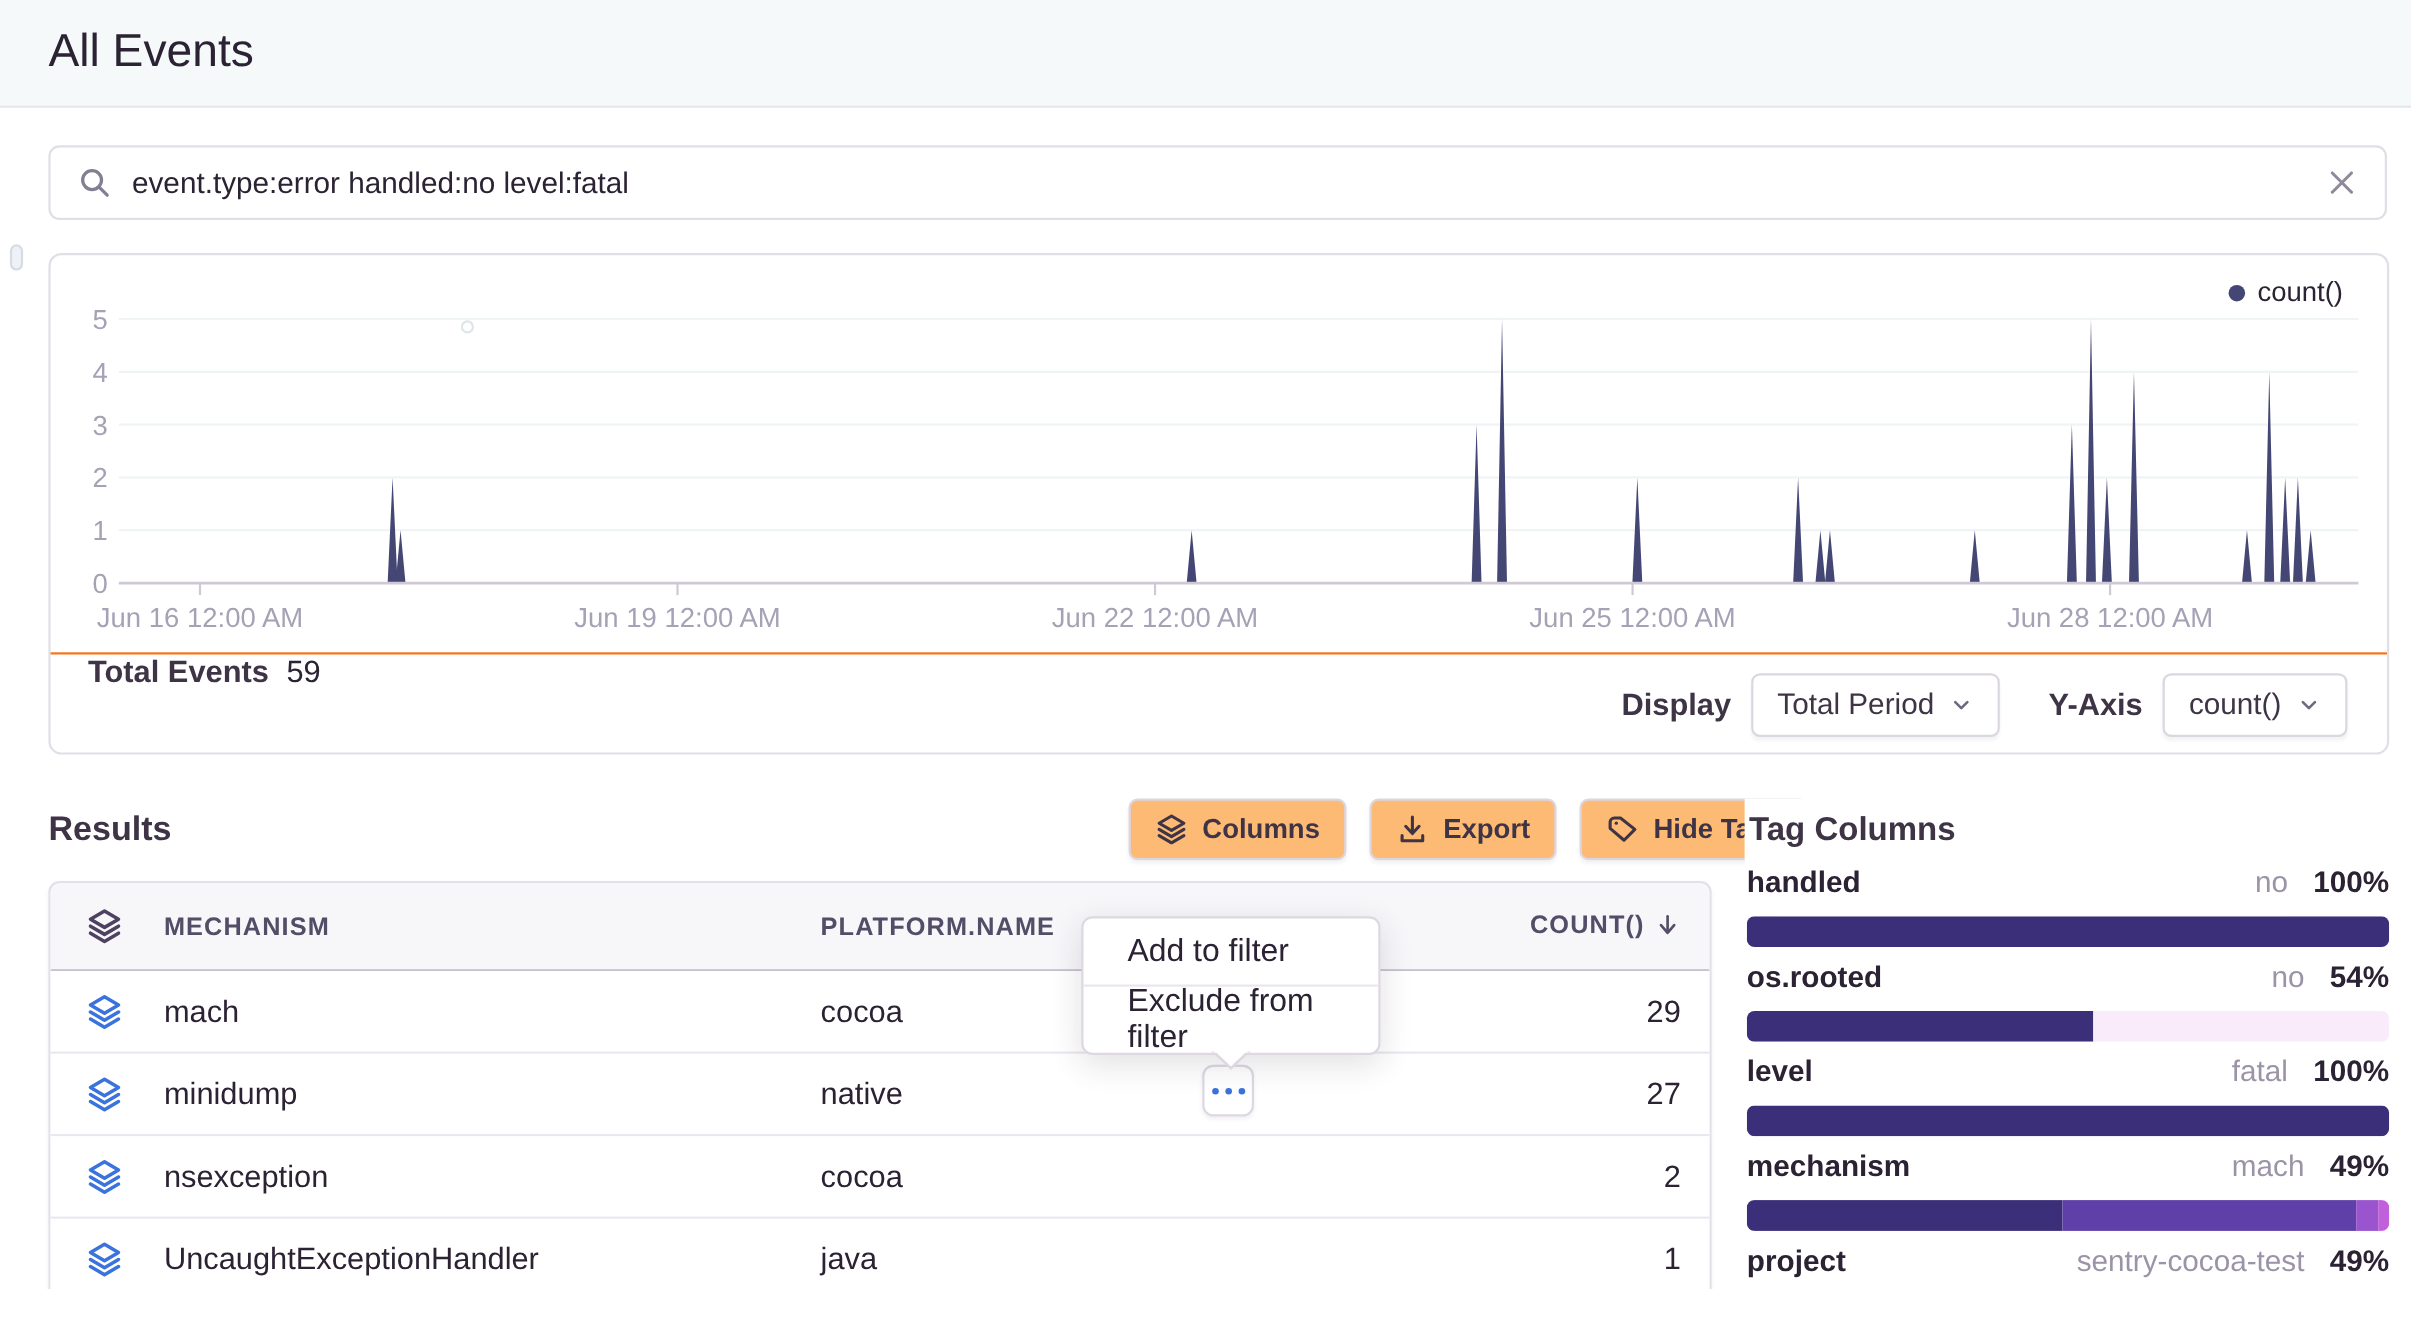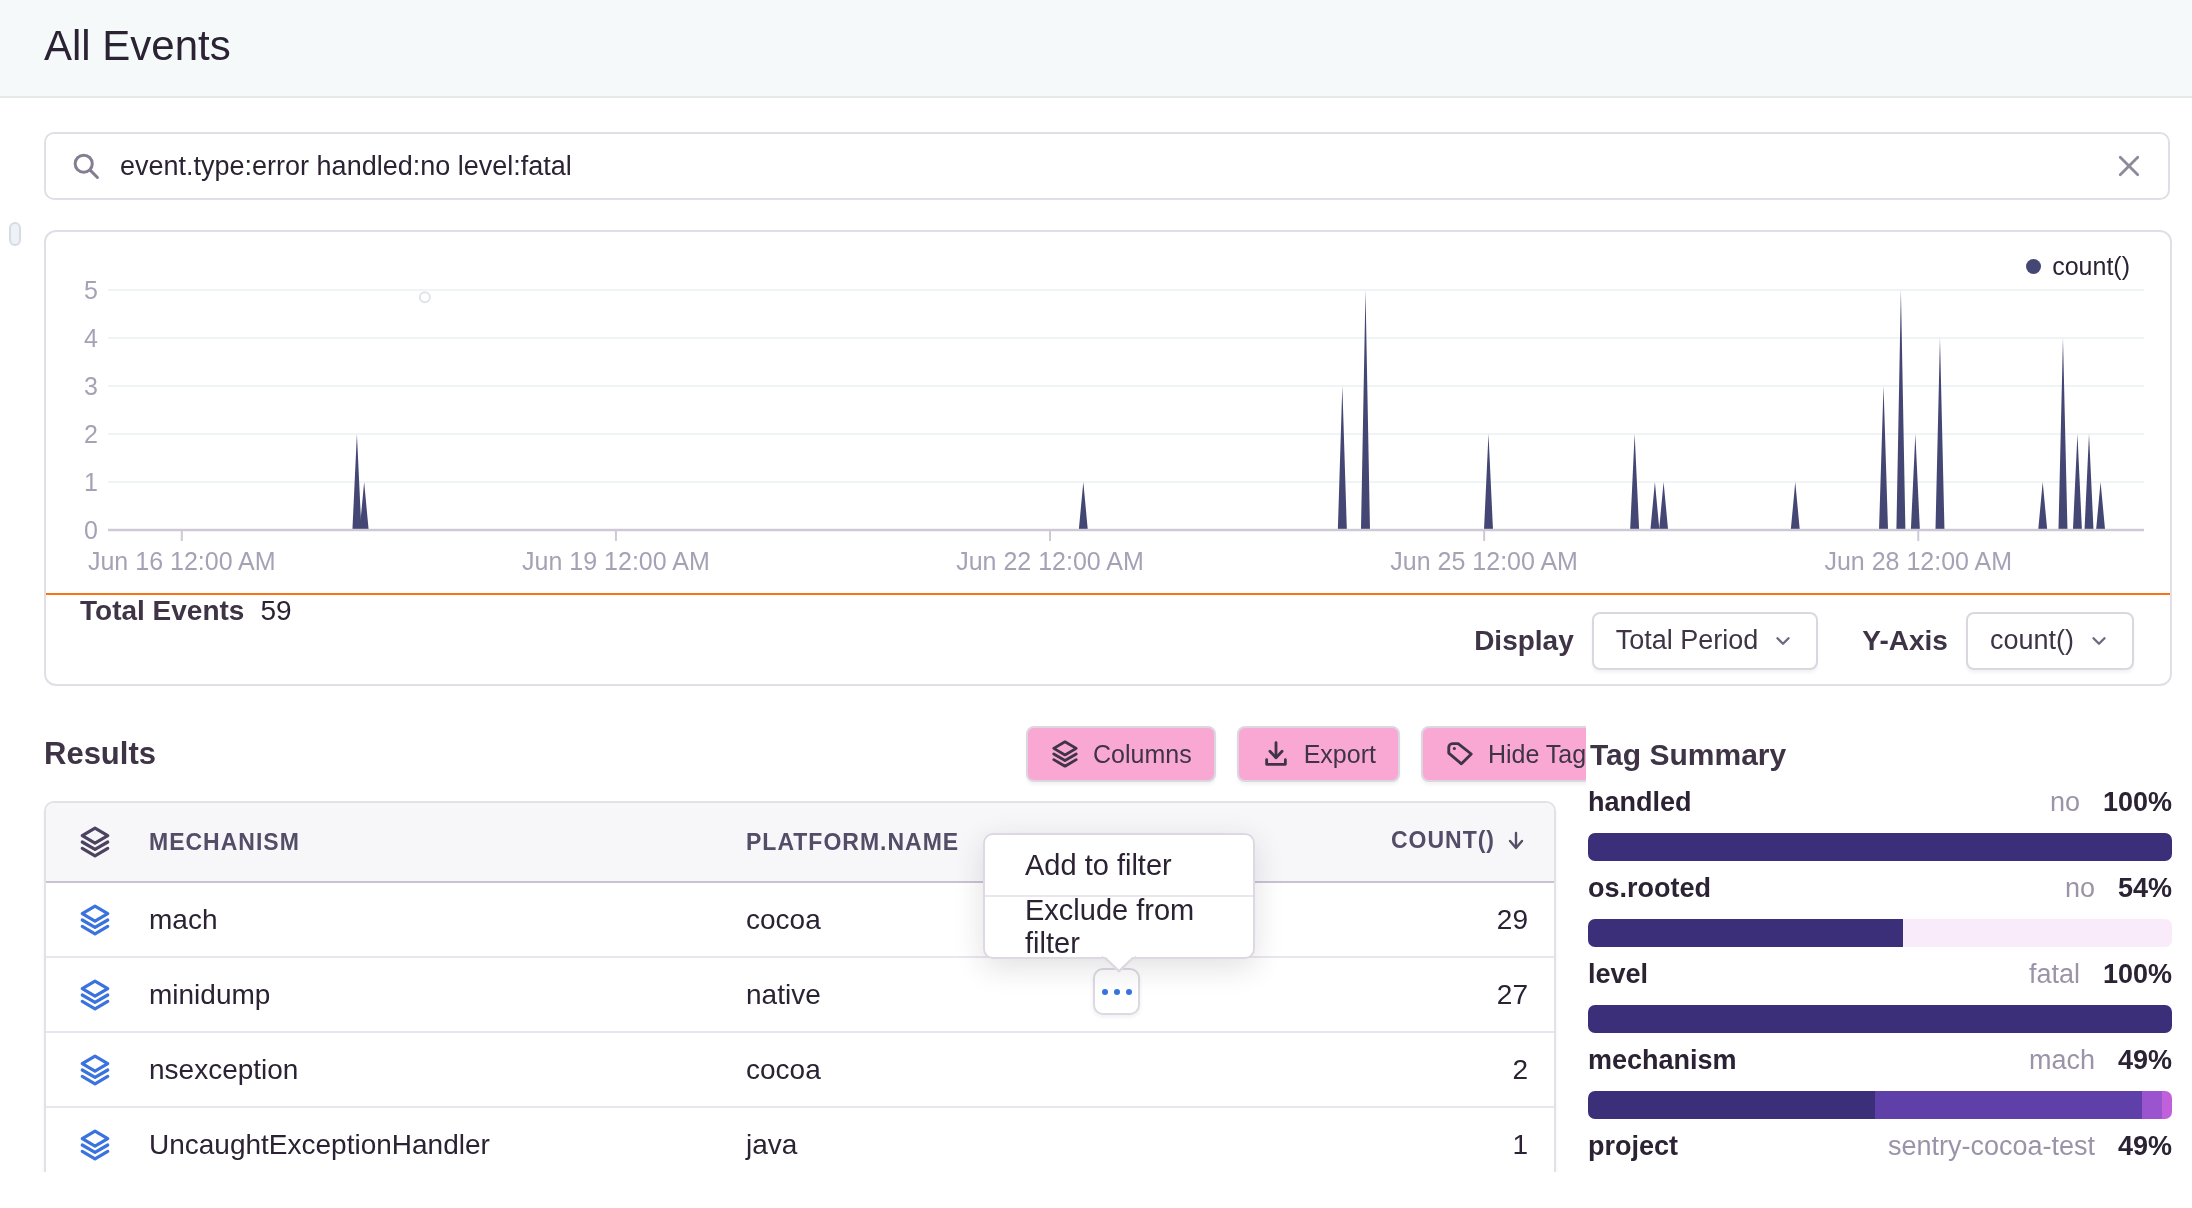--- a/index.html
+++ b/index.html
@@ -40,22 +40,22 @@
   .footer-controls{position:absolute;right:36px;top:0;height:91px;display:flex;align-items:center;}
   .ctl-label{font-size:28px;font-weight:700;color:#3E3446;}
   .dropdown{height:58px;margin-left:18px;padding:0 22px;background:#fff;border:2px solid #DBD6E0;
             border-radius:8px;box-sizing:border-box;display:flex;align-items:center;gap:14px;
             font-size:27px;color:#3E3446;box-shadow:0 3px 3px rgba(43,34,51,.05);cursor:pointer;}
   .ctl-label.second{margin-left:44px;}
 
   
   .results-title{position:absolute;left:44px;top:736px;font-size:31px;font-weight:700;color:#3E3446;}
   .toolbar{position:absolute;left:1026px;top:726px;display:flex;gap:21px;}
-  .btn{height:56px;padding:0 22px;background:#f9a8d4;border:2px solid #DBD6E0;border-radius:8px;
-       box-sizing:border-box;display:flex;align-items:center;gap:13px;font-size:25px;font-weight:400;
+  .btn{height:56px;padding:0 22px;background:#fdba74;border:2px solid #DBD6E0;border-radius:8px;
+       box-sizing:border-box;display:flex;align-items:center;gap:13px;font-size:25px;font-weight:700;
        color:#3E3446;box-shadow:0 3px 3px rgba(43,34,51,.05);cursor:pointer;white-space:nowrap;justify-content:center;}
 
   
   .table{position:absolute;left:44px;top:801px;width:1512px;background:#fff;border:2px solid #E4E0E8;
          border-radius:10px;box-sizing:border-box;box-shadow:0 3px 4px rgba(43,34,51,.05);}
   .thead{position:relative;height:78px;background:#F7F7FA;border-bottom:2px solid #C9C3D1;
          border-radius:9px 9px 0 0;}
   .th-icon{position:absolute;left:32px;top:22px;color:#4D4360;}
   .th{position:absolute;top:26px;font-size:23px;font-weight:700;letter-spacing:1px;color:#544D68;}
   .th.c-mech{left:103px;}
@@ -314,21 +314,21 @@
     </span>
   </div>
 
   <div class="ellipsis-btn">
     <span class="dot"></span>
     <span class="dot"></span>
     <span class="dot"></span>
   </div>
 
   <div class="tags">
-    <div class="tags-title">Tag Summary</div>
+    <div class="tags-title">Tag Columns</div>
     <div id="tag-rows">
         <div class="tag-row" style="top: 61px;">
           <div class="tag-line">
             <span class="tag-name">handled</span>
             <span class="tag-right">
               <span class="tag-topvalue">no</span>
               <span class="tag-pct">100%</span>
             </span>
           </div>
           <div class="bar">

